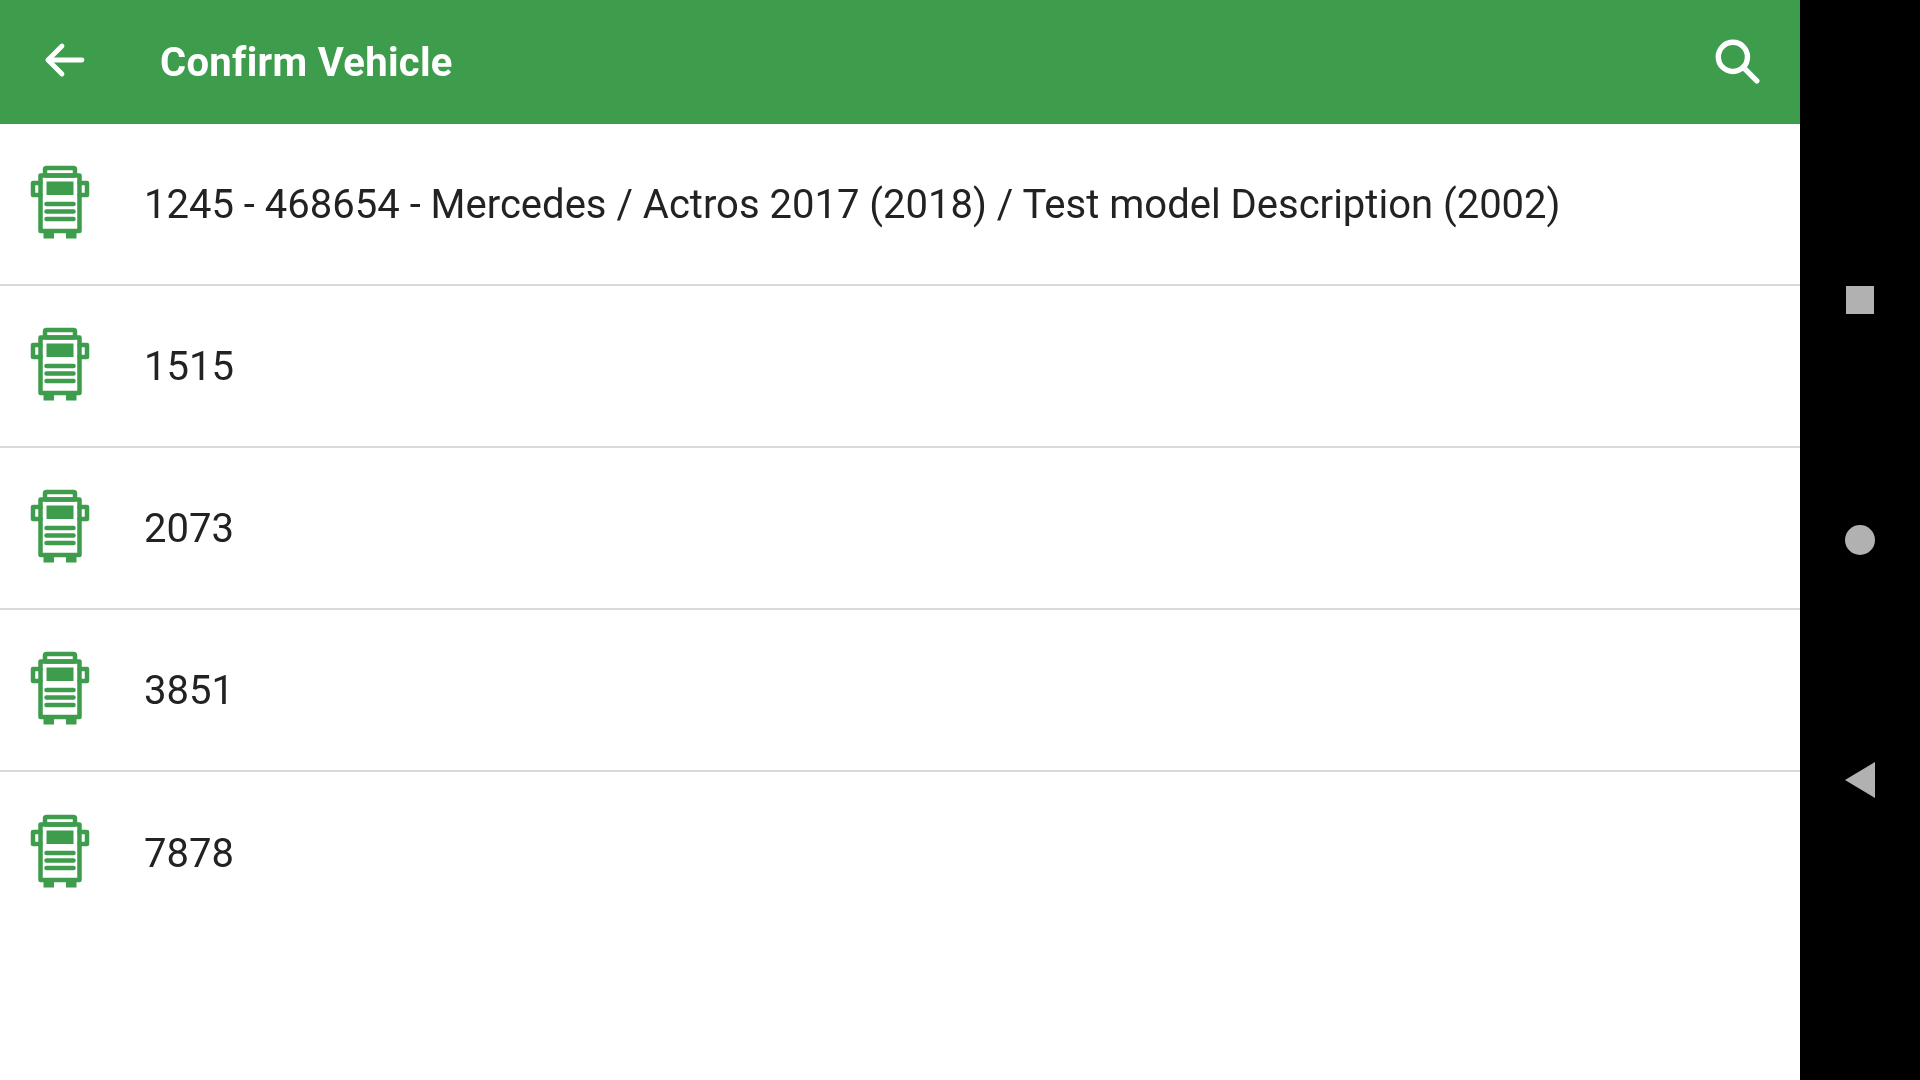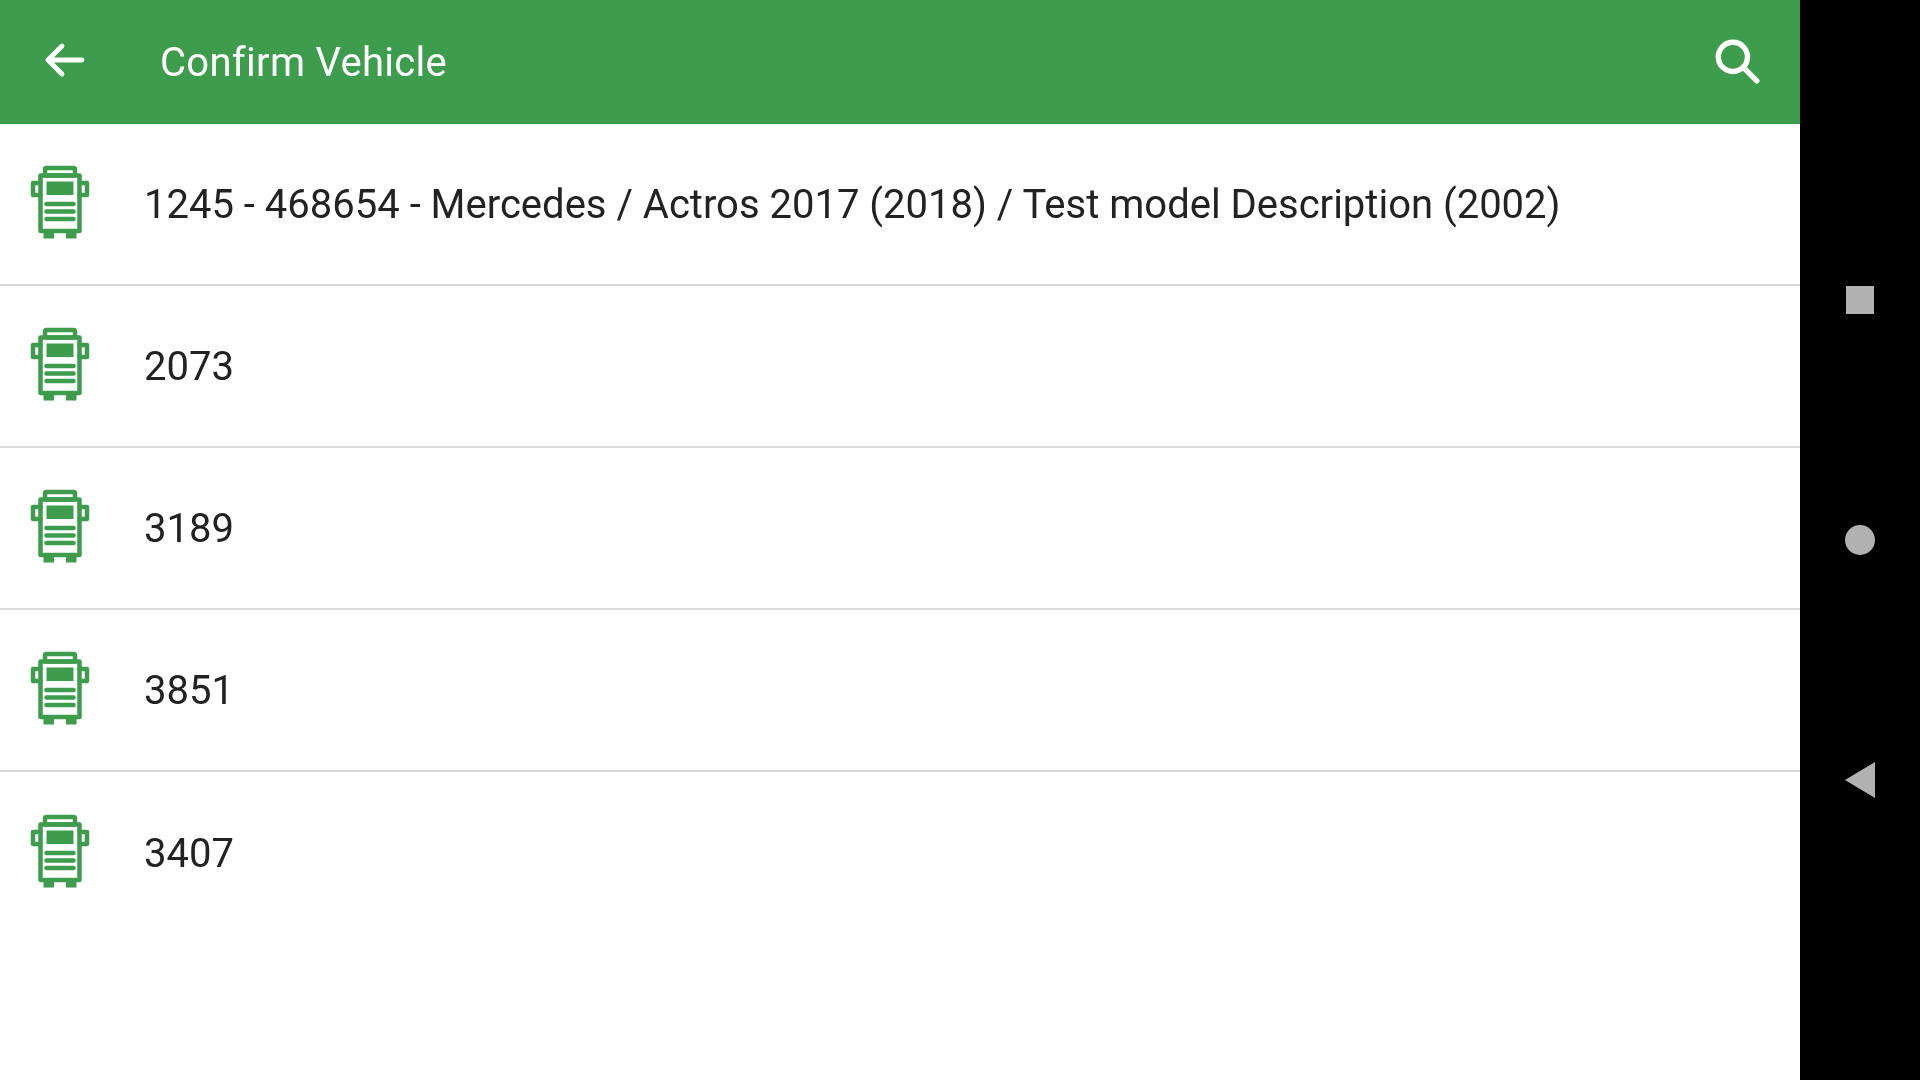--- a/index.html
+++ b/index.html
@@ -15,21 +15,21 @@
     display: flex;
     align-items: center;
     padding: 0 28px 0 28px;
     gap: 60px;
   }
   .header .back-btn, .header .search-btn {
     width: 72px; height: 72px; display: flex; align-items: center; justify-content: center;
     cursor: pointer;
   }
   .header .title {
-    flex: 1; color: #fff; font-size: 40px; font-weight: 400; letter-spacing: 0.3px;
+    flex: 1; color: #fff; font-size: 40px; font-weight: 700; letter-spacing: 0.3px;
   }
 
   .list { flex: 1; overflow: hidden; }
   .row {
     display: flex; align-items: center;
     height: 162px;
     padding: 10px 24px;
     border-bottom: 2px solid #d9d9d9;
     cursor: pointer;
   }
@@ -106,20 +106,41 @@
                 <line x1="15" y1="31" x2="33" y2="31"></line>
                 <line x1="15" y1="36" x2="33" y2="36"></line>
                 <path d="M11 12 H6 V20 L11 20"></path>
                 <path d="M37 12 H42 V20 L37 20"></path>
                 <rect x="13" y="44" width="7" height="5" fill="#3e9c4d" stroke="none"></rect>
                 <rect x="28" y="44" width="7" height="5" fill="#3e9c4d" stroke="none"></rect>
               </g>
             </svg>
           </span>
         </div>
+        <div class="label">1515</div>
+      </div>
+      <div class="row">
+        <div class="icon-wrap">
+          <span>
+            <svg class="truck-svg" width="72" height="78" viewBox="0 0 48 52">
+              <g fill="none" stroke="#3e9c4d" stroke-width="3" stroke-linejoin="round" stroke-linecap="round">
+                <rect x="14" y="2" width="20" height="5" rx="1"></rect>
+                <path d="M11 7 H37 V44 H11 Z"></path>
+                <rect x="15" y="11" width="18" height="9" fill="#3e9c4d" stroke="none"></rect>
+                <line x1="15" y1="26" x2="33" y2="26"></line>
+                <line x1="15" y1="31" x2="33" y2="31"></line>
+                <line x1="15" y1="36" x2="33" y2="36"></line>
+                <path d="M11 12 H6 V20 L11 20"></path>
+                <path d="M37 12 H42 V20 L37 20"></path>
+                <rect x="13" y="44" width="7" height="5" fill="#3e9c4d" stroke="none"></rect>
+                <rect x="28" y="44" width="7" height="5" fill="#3e9c4d" stroke="none"></rect>
+              </g>
+            </svg>
+          </span>
+        </div>
         <div class="label">2073</div>
       </div>
       <div class="row">
         <div class="icon-wrap">
           <span>
             <svg class="truck-svg" width="72" height="78" viewBox="0 0 48 52">
               <g fill="none" stroke="#3e9c4d" stroke-width="3" stroke-linejoin="round" stroke-linecap="round">
                 <rect x="14" y="2" width="20" height="5" rx="1"></rect>
                 <path d="M11 7 H37 V44 H11 Z"></path>
                 <rect x="15" y="11" width="18" height="9" fill="#3e9c4d" stroke="none"></rect>
@@ -127,41 +148,20 @@
                 <line x1="15" y1="31" x2="33" y2="31"></line>
                 <line x1="15" y1="36" x2="33" y2="36"></line>
                 <path d="M11 12 H6 V20 L11 20"></path>
                 <path d="M37 12 H42 V20 L37 20"></path>
                 <rect x="13" y="44" width="7" height="5" fill="#3e9c4d" stroke="none"></rect>
                 <rect x="28" y="44" width="7" height="5" fill="#3e9c4d" stroke="none"></rect>
               </g>
             </svg>
           </span>
         </div>
-        <div class="label">3189</div>
-      </div>
-      <div class="row">
-        <div class="icon-wrap">
-          <span>
-            <svg class="truck-svg" width="72" height="78" viewBox="0 0 48 52">
-              <g fill="none" stroke="#3e9c4d" stroke-width="3" stroke-linejoin="round" stroke-linecap="round">
-                <rect x="14" y="2" width="20" height="5" rx="1"></rect>
-                <path d="M11 7 H37 V44 H11 Z"></path>
-                <rect x="15" y="11" width="18" height="9" fill="#3e9c4d" stroke="none"></rect>
-                <line x1="15" y1="26" x2="33" y2="26"></line>
-                <line x1="15" y1="31" x2="33" y2="31"></line>
-                <line x1="15" y1="36" x2="33" y2="36"></line>
-                <path d="M11 12 H6 V20 L11 20"></path>
-                <path d="M37 12 H42 V20 L37 20"></path>
-                <rect x="13" y="44" width="7" height="5" fill="#3e9c4d" stroke="none"></rect>
-                <rect x="28" y="44" width="7" height="5" fill="#3e9c4d" stroke="none"></rect>
-              </g>
-            </svg>
-          </span>
-        </div>
         <div class="label">3851</div>
       </div>
       <div class="row">
         <div class="icon-wrap">
           <span>
             <svg class="truck-svg" width="72" height="78" viewBox="0 0 48 52">
               <g fill="none" stroke="#3e9c4d" stroke-width="3" stroke-linejoin="round" stroke-linecap="round">
                 <rect x="14" y="2" width="20" height="5" rx="1"></rect>
                 <path d="M11 7 H37 V44 H11 Z"></path>
                 <rect x="15" y="11" width="18" height="9" fill="#3e9c4d" stroke="none"></rect>
@@ -169,21 +169,21 @@
                 <line x1="15" y1="31" x2="33" y2="31"></line>
                 <line x1="15" y1="36" x2="33" y2="36"></line>
                 <path d="M11 12 H6 V20 L11 20"></path>
                 <path d="M37 12 H42 V20 L37 20"></path>
                 <rect x="13" y="44" width="7" height="5" fill="#3e9c4d" stroke="none"></rect>
                 <rect x="28" y="44" width="7" height="5" fill="#3e9c4d" stroke="none"></rect>
               </g>
             </svg>
           </span>
         </div>
-        <div class="label">3407</div>
+        <div class="label">7878</div>
       </div>
     </div>
 
 </div>
 
 <div class="navbar">
   <div class="nav-btn">
     <span>
         <div class="nav-square"></div>
       </span>

